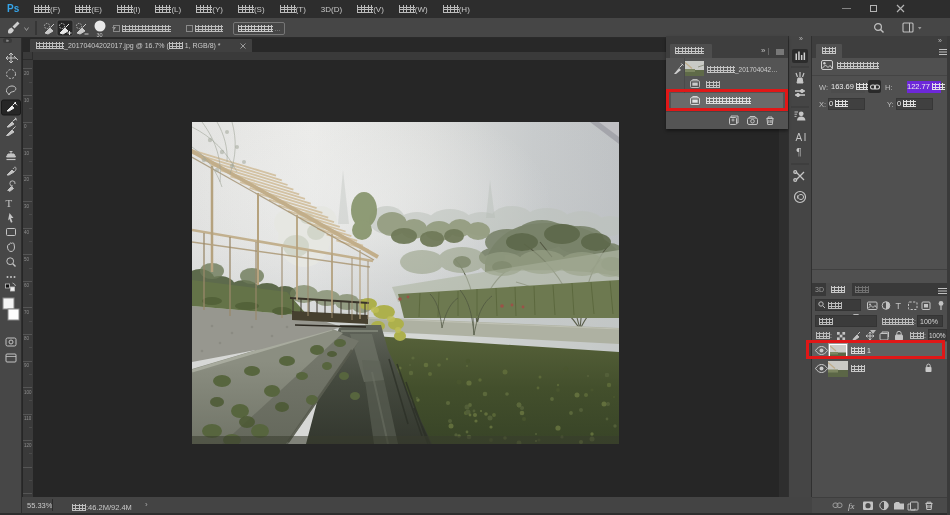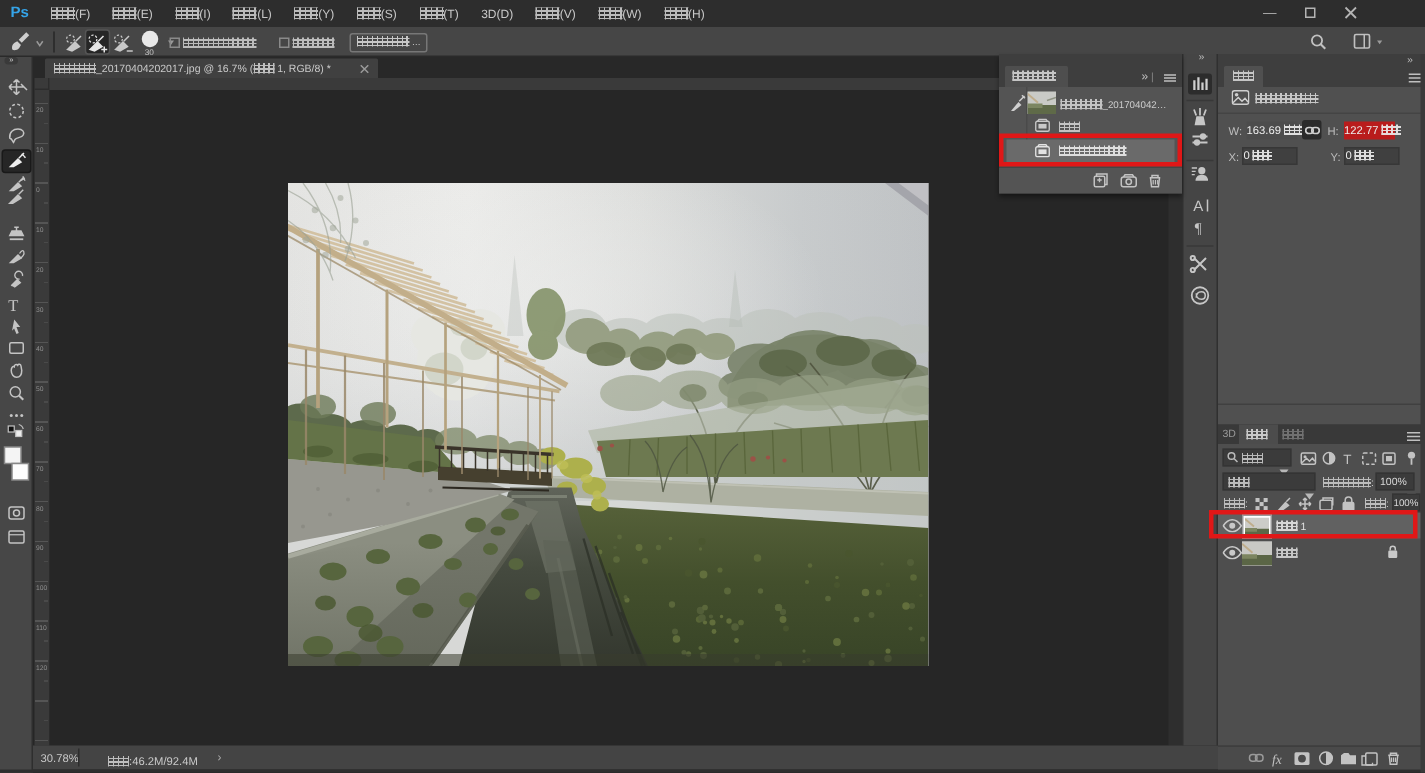--- a/index.html
+++ b/index.html
@@ -576,21 +576,21 @@
         <circle cx="12" cy="38" r="2.2"></circle>
         <circle cx="45" cy="25" r="2"></circle>
         <circle cx="52" cy="40" r="2"></circle>
         <circle cx="35" cy="10" r="2"></circle>
       </g>
 <rect y="314" width="427" height="8" fill="#383c2e" opacity="0.55"></rect>
 </svg>
 </div>
 
 <div class="ab" id="statusrow" style="left:22px;top:497px;width:928px;height:16px;background:#444444">
- <div class="ab t" style="left:5px;top:4px;color:#c9c9c9;font-size:7.5px">30.78%</div>
+ <div class="ab t" style="left:5px;top:4px;color:#c9c9c9;font-size:7.5px">55.33%</div>
  <div class="ab" style="left:30px;top:2px;width:1px;height:12px;background:#2d2d2d"></div>
  <div class="ab t" style="left:50px;top:6px;color:#c9c9c9;font-size:7.5px"><span class="z" style="width:14px"></span>:46.2M/92.4M</div>
  <div class="ab t" style="left:123px;top:3px;color:#aaa;font-size:8px">›</div>
 </div>
 <div class="ab" id="bottombar" style="left:0;top:513px;width:950px;height:2px;background:#2e2e2e"></div>
 
 <div class="ab" id="dockstrip" style="left:788px;top:36px;width:24px;height:461px;background:#454545;border-left:1px solid #303030;border-right:1px solid #303030">
  <div class="ab" style="left:10px;top:-1px;color:#b8b8b8;font-size:7px">»</div>
  <svg class="ab" style="left:0;top:8px" width="22" height="180" viewBox="0 0 22 180">
   <rect x="3" y="5" width="16" height="14" rx="2" fill="#2c2c2c"></rect>
@@ -716,21 +716,21 @@
  <div class="ab t" style="left:7px;top:47px;color:#bdbdbd;font-size:7.5px">W:</div>
  <div class="ab t" style="left:19px;top:45px;width:34px;height:12px;background:#4c4c4c;color:#ececec;font-size:7.5px;line-height:11px"> 163.69 <span class="z" style="width:13px"></span></div>
  <div class="ab" style="left:56px;top:44px;width:13px;height:13px;background:#2a2a2a;border-radius:2px"></div>
  <svg class="ab" style="left:58px;top:48px" width="10" height="6" viewBox="0 0 10 6">
       <g fill="none" stroke="#cfcfcf" stroke-width="1.1">
         <rect x="0.5" y="1" width="5" height="4" rx="2"></rect>
         <rect x="4.5" y="1" width="5" height="4" rx="2"></rect>
       </g>
     </svg>
  <div class="ab t" style="left:73px;top:47px;color:#bdbdbd;font-size:7.5px">H:</div>
- <div class="ab t" style="left:84px;top:45px;width:34px;height:12px;background:#b91c1c;color:#ececec;font-size:7.5px;line-height:11px"> 122.77 <span class="z" style="width:13px"></span></div>
+ <div class="ab t" style="left:95px;top:45px;width:34px;height:12px;background:#6d28d9;color:#ececec;font-size:7.5px;line-height:11px"> 122.77 <span class="z" style="width:13px"></span></div>
 
  <div class="ab t" style="left:7px;top:64px;color:#bdbdbd;font-size:7.5px">X:</div>
  <div class="ab t" style="left:16px;top:62px;width:37px;height:12px;background:#404040;border:1px solid #373737;color:#ececec;font-size:7.5px;line-height:10px"> 0 <span class="z" style="width:13px"></span></div>
  <div class="ab t" style="left:75px;top:64px;color:#bdbdbd;font-size:7.5px">Y:</div>
  <div class="ab t" style="left:84px;top:62px;width:37px;height:12px;background:#404040;border:1px solid #373737;color:#ececec;font-size:7.5px;line-height:10px"> 0 <span class="z" style="width:13px"></span></div>
  <div class="ab" style="left:0;top:233px;width:138px;height:1px;background:#404040"></div>
 </div>
 
 <div class="ab" id="layerspanel" style="left:812px;top:283px;width:138px;height:214px;background:#4e4e4e">
  <div class="ab" style="left:0;top:0;width:138px;height:13px;background:#393939"></div>

